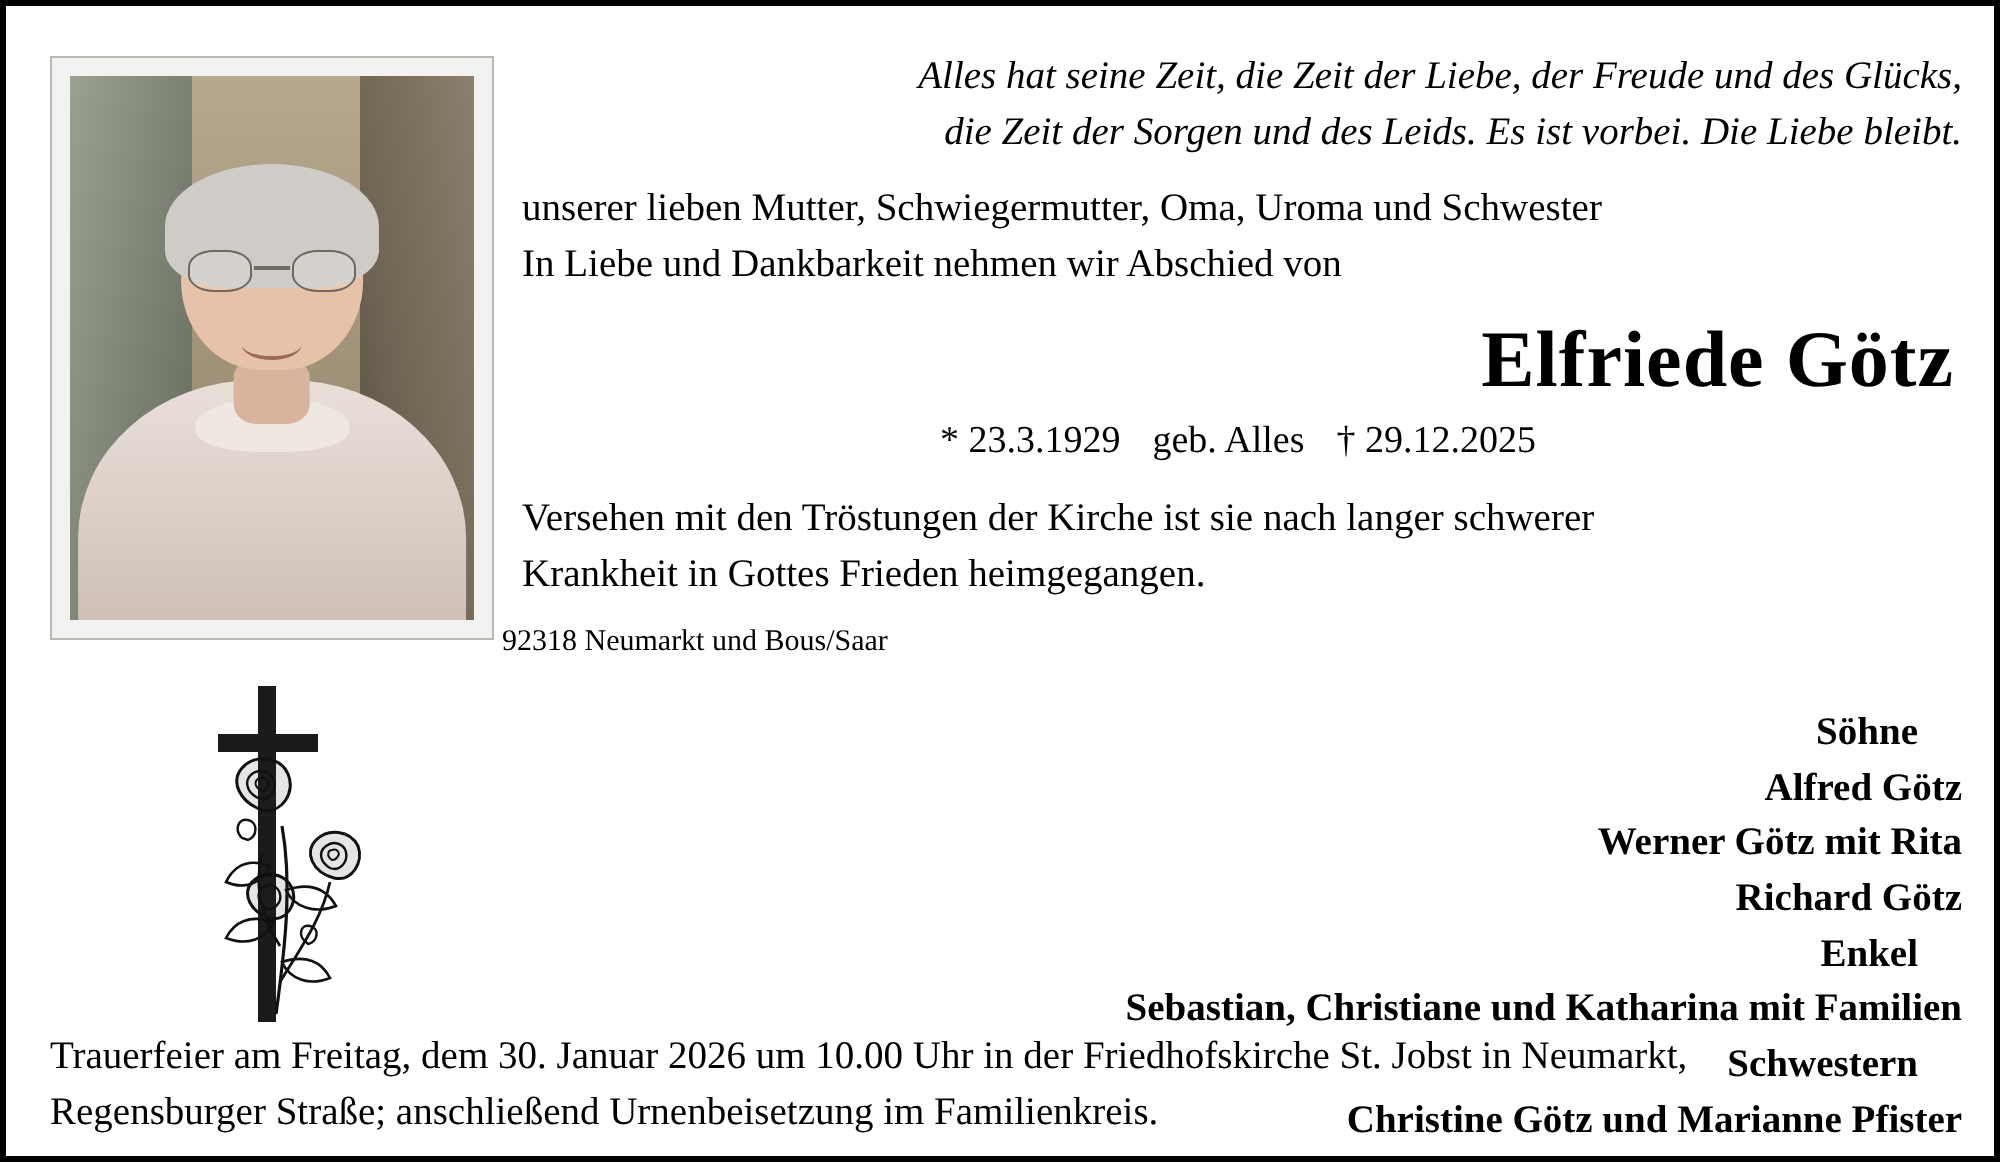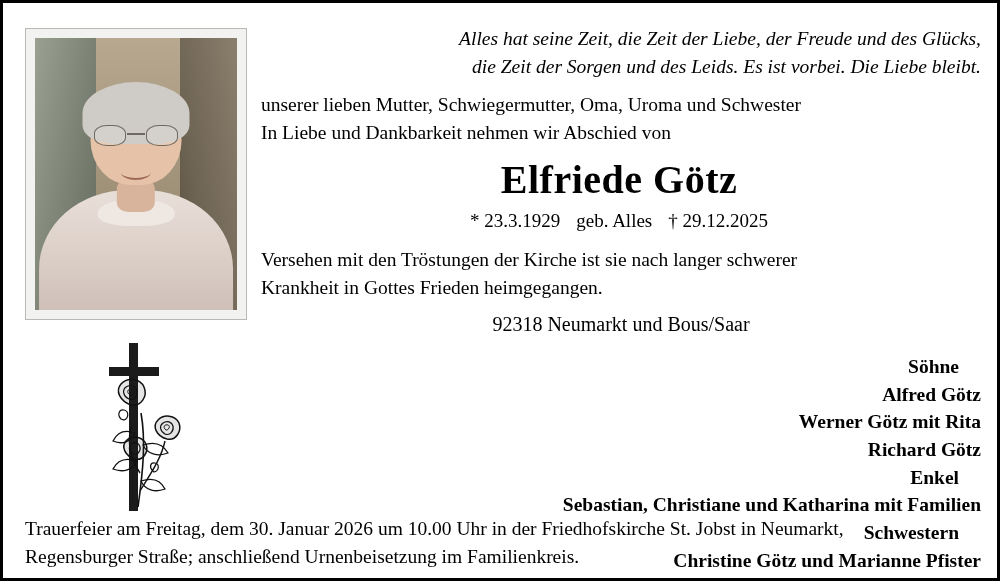--- a/index.html
+++ b/index.html
@@ -163,21 +163,21 @@
     top: 88px;
     width: 716px;
     font-size: 19.5px;
     line-height: 1.42;
   }
   .name {
     position: absolute;
     left: 258px;
     top: 153px;
     width: 716px;
-    text-align: center;
+    text-align: right;
     font-size: 40px;
     font-weight: bold;
     letter-spacing: 0.5px;
   }
   .dates {
     position: absolute;
     left: 258px;
     top: 207px;
     width: 716px;
     text-align: center;
@@ -187,25 +187,24 @@
   .body-text {
     position: absolute;
     left: 258px;
     top: 243px;
     width: 716px;
     font-size: 19.5px;
     line-height: 1.42;
   }
   .place {
     position: absolute;
-    left: 260px;
+    left: 248px;
     top: 310px;
     width: 716px;
-    font-size: 20px;
-    text-align: center;
+    font-size: 15px;
   }
 
   
   .relatives {
     position: absolute;
     left: 258px;
     top: 350px;
     width: 720px;
     font-size: 19.5px;
   }

